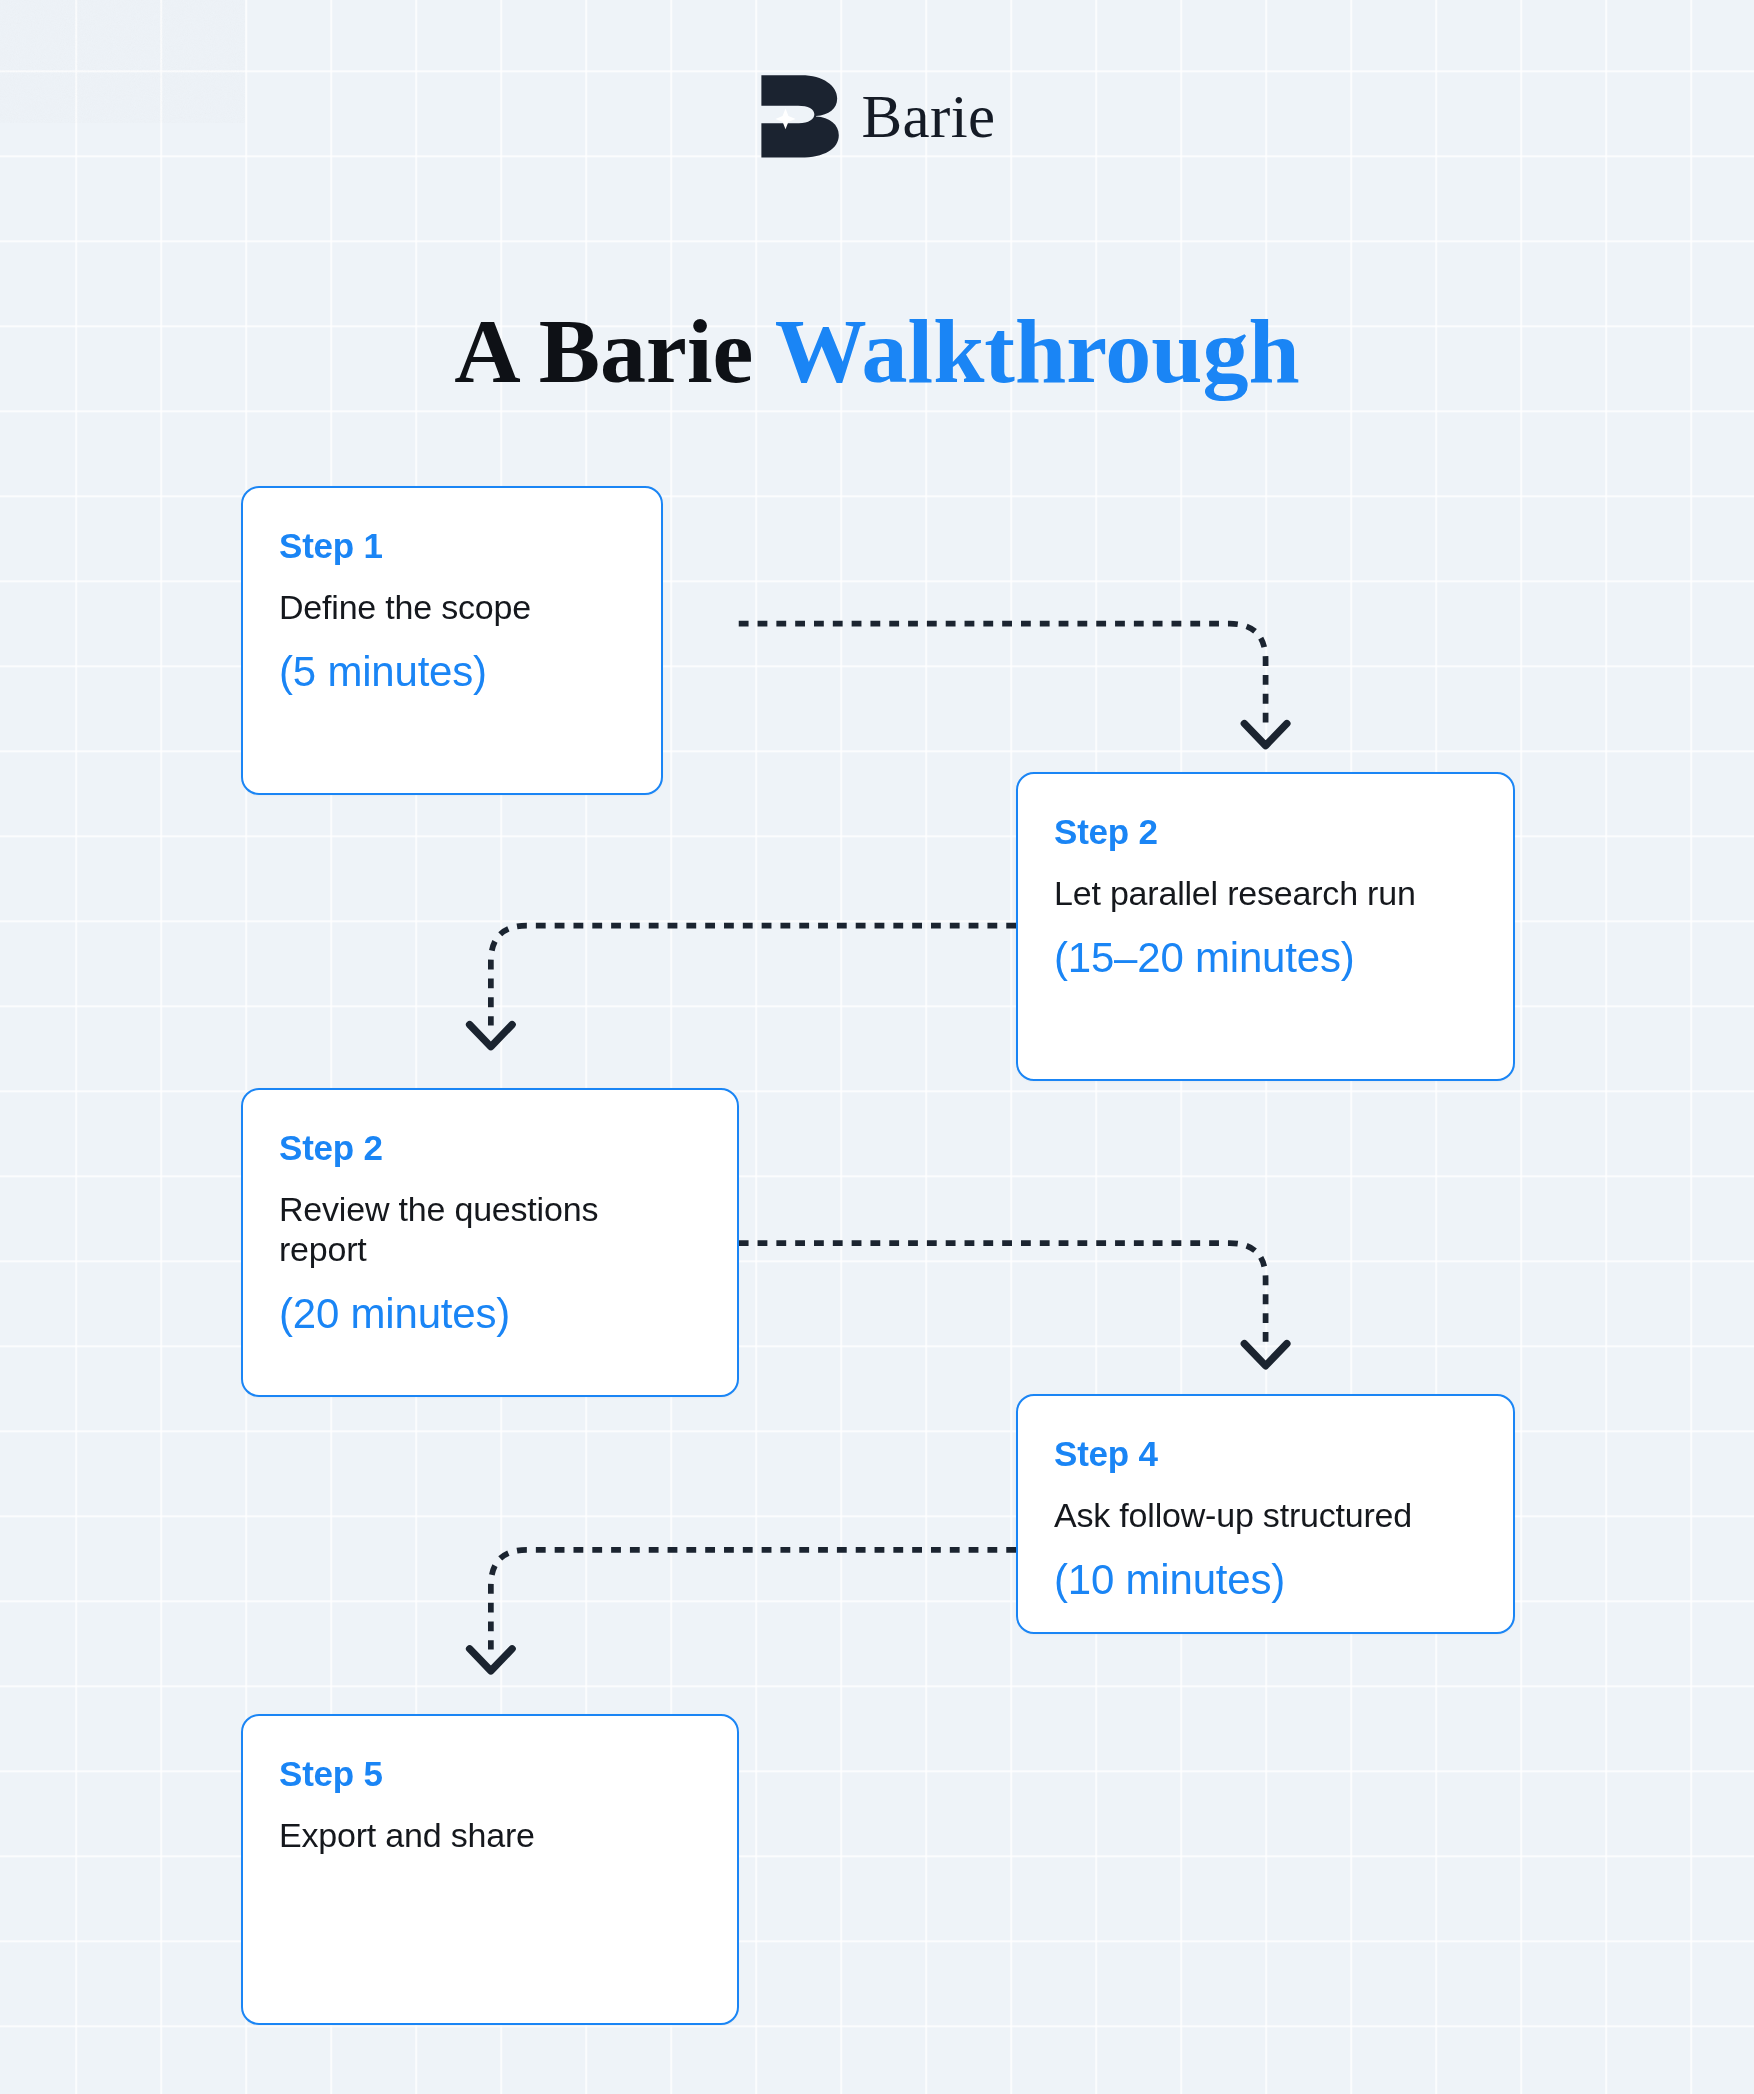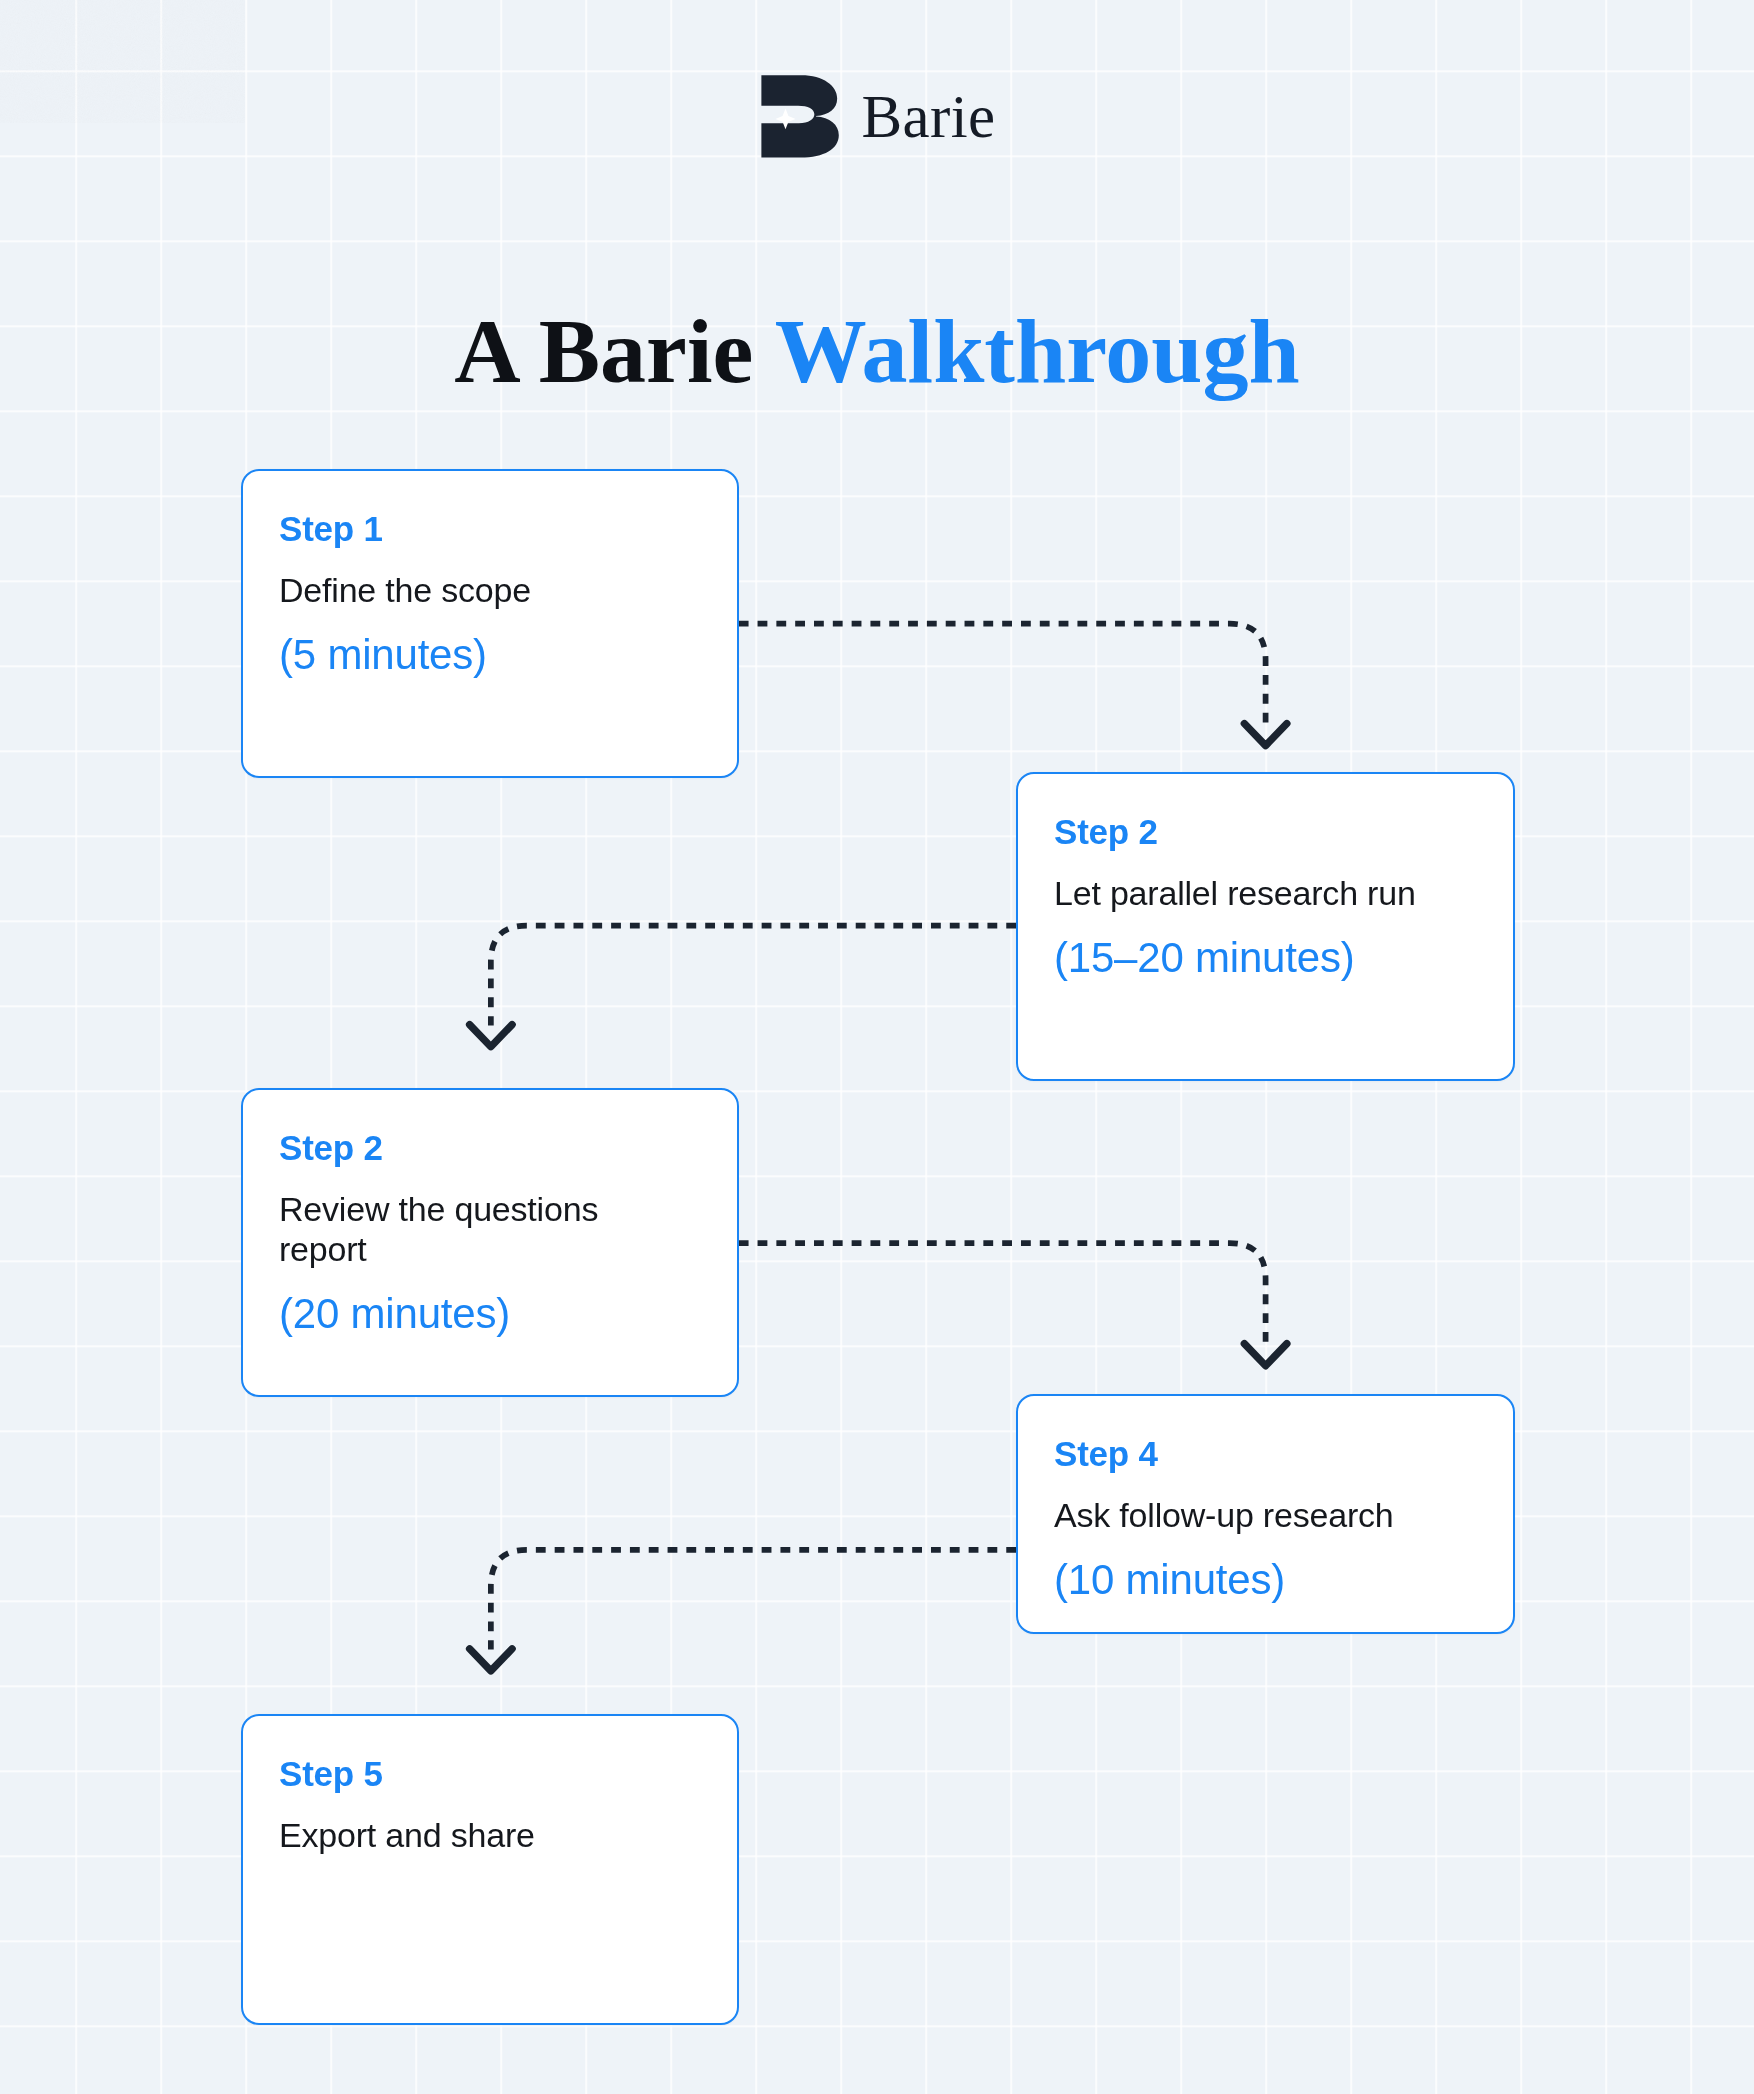--- a/index.html
+++ b/index.html
@@ -155,41 +155,41 @@
       <path d="M1242 1894 H644 Q600 1894 600 1938 V2016"></path>
     </g>
     <g fill="none" stroke="#1b2430" stroke-width="9" stroke-linecap="round" stroke-linejoin="round">
       <polyline points="1521,884 1547,911 1573,884"></polyline>
       <polyline points="574,1252 600,1279 626,1252"></polyline>
       <polyline points="1521,1642 1547,1669 1573,1642"></polyline>
       <polyline points="574,2015 600,2042 626,2015"></polyline>
     </g>
   </svg>
 
-  <div class="step-card" style="left:241px; top:469px; width:498px; height:309px;">
+  <div class="step-card" style="left:241px; top:486px; width:422px; height:309px;">
     <div class="step-label">Step 1</div>
     <div class="step-title">Define the scope</div>
     <div class="step-duration">(5 minutes)</div>
   </div>
 
   <div class="step-card" style="left:1016px; top:772px; width:499px; height:309px;">
     <div class="step-label">Step 2</div>
     <div class="step-title">Let parallel research run</div>
     <div class="step-duration">(15–20 minutes)</div>
   </div>
 
   <div class="step-card" style="left:241px; top:1088px; width:498px; height:309px;">
     <div class="step-label">Step 2</div>
     <div class="step-title">Review the questions report</div>
     <div class="step-duration">(20 minutes)</div>
   </div>
 
   <div class="step-card" style="left:1016px; top:1394px; width:499px; height:240px;">
     <div class="step-label">Step 4</div>
-    <div class="step-title">Ask follow-up research</div>
+    <div class="step-title">Ask follow-up structured</div>
     <div class="step-duration">(10 minutes)</div>
   </div>
 
   <div class="step-card" style="left:241px; top:1714px; width:498px; height:311px;">
     <div class="step-label">Step 5</div>
     <div class="step-title">Export and share</div>
 
   </div>
 
 </div>

